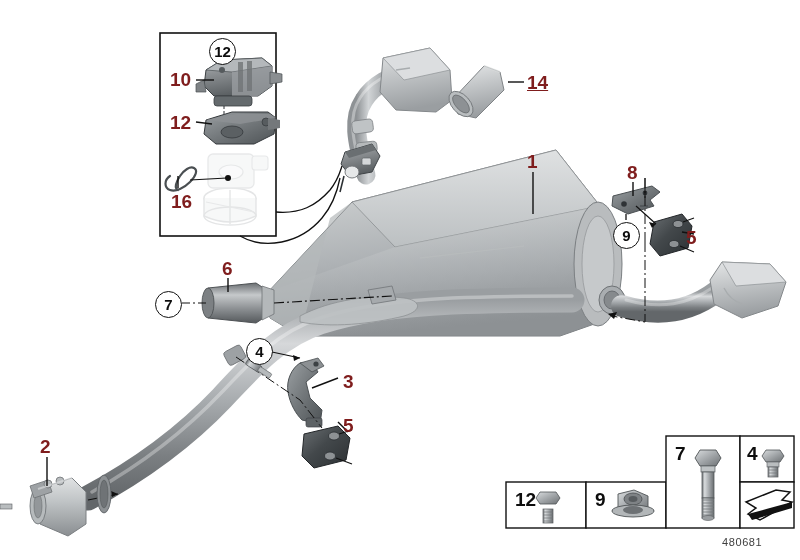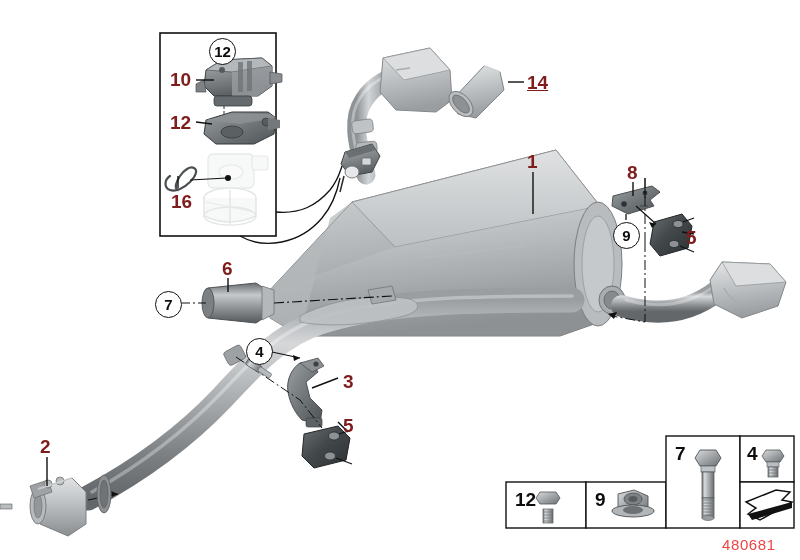--- a/index.html
+++ b/index.html
@@ -9,21 +9,21 @@
   svg#art{position:absolute;left:0;top:0;width:800px;height:560px;}
   .lbl{position:absolute;font-family:"Liberation Sans",sans-serif;
        font-weight:bold;color:#7f1d1d;line-height:1;}
   .lbl-lg{font-size:19px;}
   .circ{position:absolute;width:25px;height:25px;border:1.7px solid #111;
         border-radius:50%;background:#fff;display:flex;align-items:center;
         justify-content:center;font-weight:bold;font-size:15px;color:#0d0d0d;
         font-family:"Liberation Sans",sans-serif;}
   .legend-num{position:absolute;font-weight:bold;font-size:19px;color:#0d0d0d;
        font-family:"Liberation Sans",sans-serif;}
-  #diagno{position:absolute;font-size:15px;color:#ef4444;letter-spacing:.6px;
+  #diagno{position:absolute;font-size:11px;color:#404040;letter-spacing:.6px;
        font-family:"Liberation Sans",sans-serif;}
 </style>
 </head>
 <body>
 
 <div id="stage">
 
 <svg id="art" viewBox="0 0 800 560">
   <defs>
     <linearGradient id="gMuff" x1="0" y1="0" x2="0.25" y2="1">

